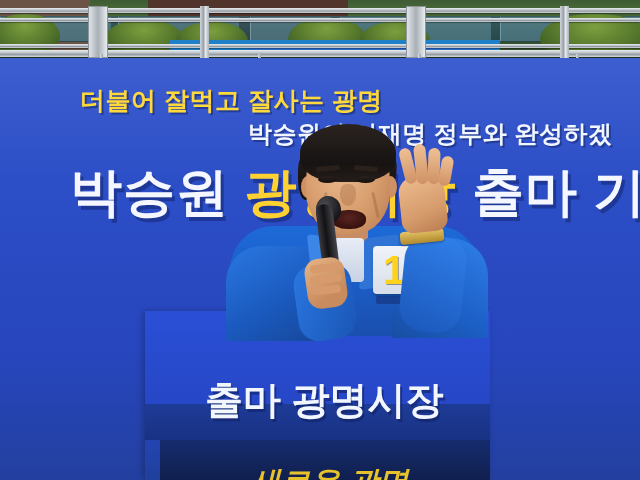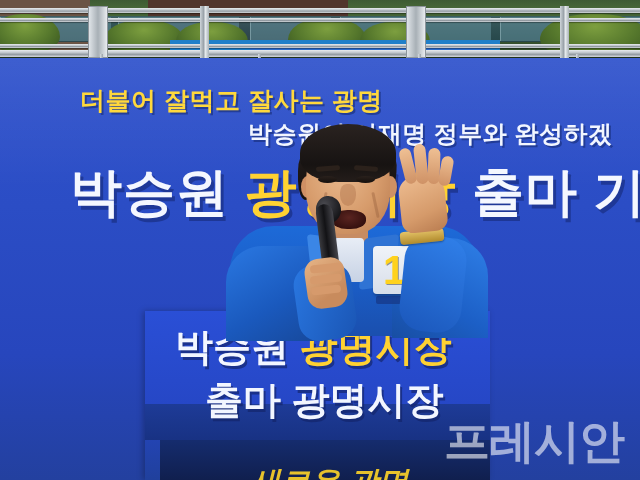--- a/index.html
+++ b/index.html
@@ -192,21 +192,20 @@
   <div class="banner"></div>
   <div class="bannersheen"></div>
 
   <div class="line1">더불어 잘먹고 잘사는 광명</div>
   <div class="line2">박승원이 이재명 정부와 완성하겠</div>
   <div class="line3"><span>박승원 </span><span class="hl">광명시장</span><span> 출마 기자</span></div>
 
   <div class="podium"></div>
   <div class="podiumband"></div>
   <div class="podiumdark"></div>
-  <div class="pline1"><span>박승원 </span><span class="hl">광명시장</span></div>
   <div class="pline2">출마 광명시장</div>
   <div class="pbottom">새로운 광명</div>
 
   <div class="person">
     <div class="jacket"></div>
     <div class="shoulderL"></div>
     <div class="shoulderR"></div>
     <div class="neck"></div>
     <div class="collarL"></div>
     <div class="collarR"></div>
@@ -243,16 +242,15 @@
     <div class="armR"></div>
     <div class="watch"></div>
     <div class="palm"></div>
     <div class="rfinger" style="left:152px;top:30px;height:36px;transform:rotate(-14deg);"></div>
     <div class="rfinger" style="left:165px;top:26px;height:40px;transform:rotate(-6deg);"></div>
     <div class="rfinger" style="left:178px;top:30px;height:36px;transform:rotate(2deg);"></div>
     <div class="rfinger" style="left:190px;top:38px;height:30px;transform:rotate(10deg);"></div>
   </div>
 
   <div class="wm">
-    <div class="wm-ko">프레시안</div>
   </div>
 
 </div>
 
 </body></html>

